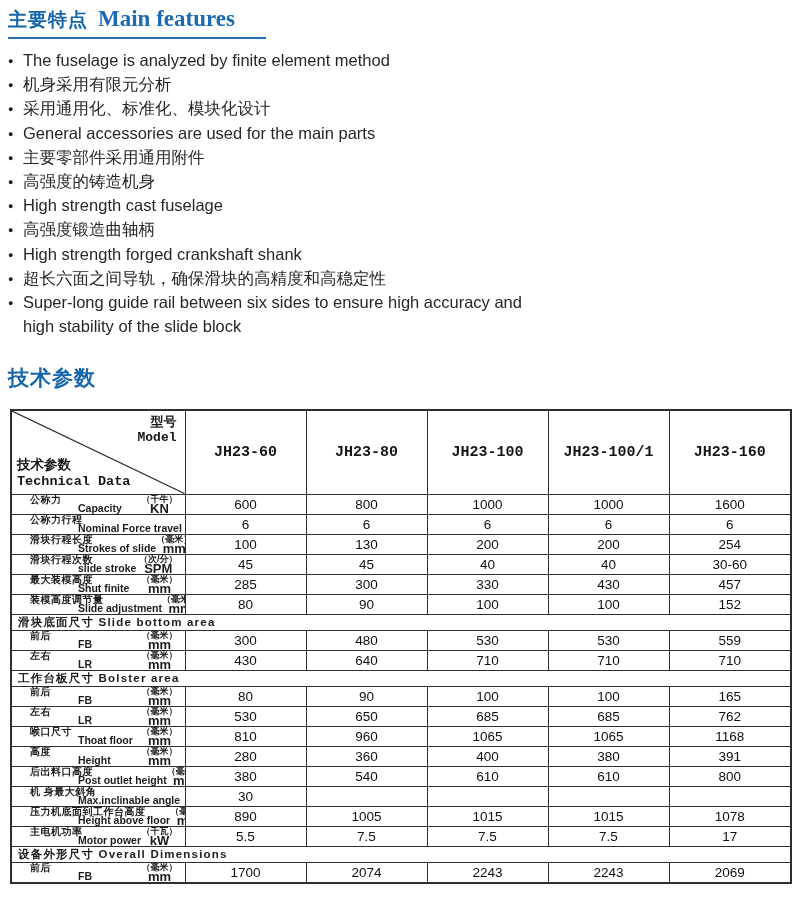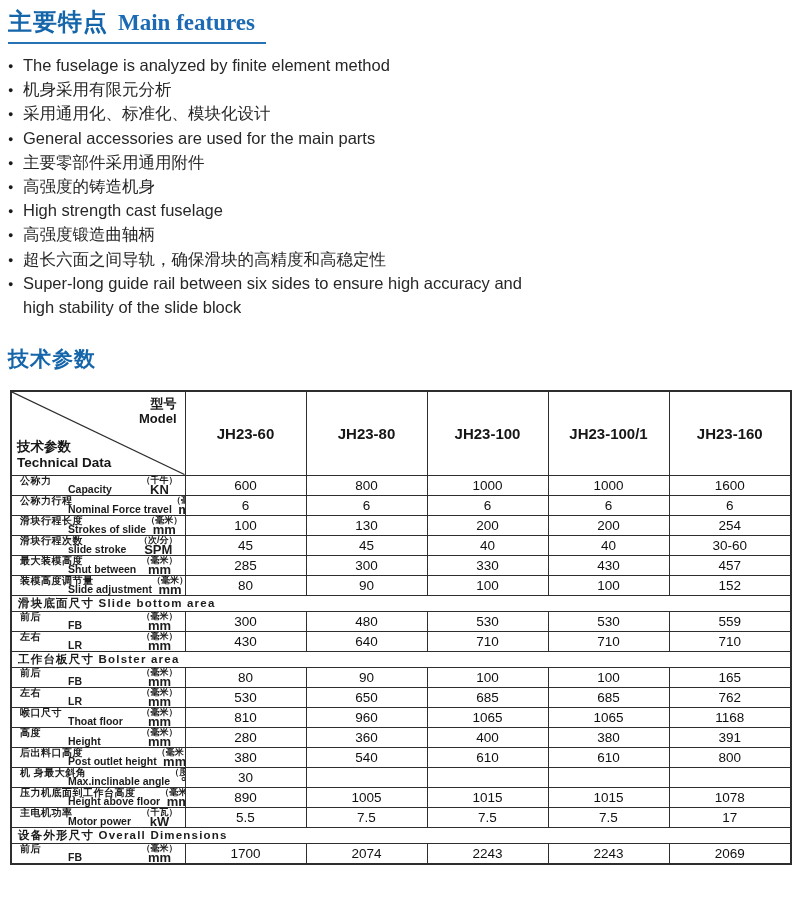--- a/index.html
+++ b/index.html
@@ -5,21 +5,21 @@
   html,body { margin:0; padding:0; background:#ffffff; }
   body {
     width:800px; height:897px; position:relative; overflow:hidden;
     font-family:"Liberation Sans","DejaVu Sans",sans-serif;
     color:#262626;
   }
   .page { position:relative; width:800px; height:897px; }
 
   
   .title-block { margin:6px 0 0 8px; width:258px; border-bottom:2px solid #2573b5; padding-bottom:4px; }
-  .title-zh { font-size:24px; font-weight:bold; color:#1565aa; letter-spacing:1px; }
+  .title-zh { font-size:19px; font-weight:bold; color:#1565aa; letter-spacing:1px; }
   .title-en { font-family:"Liberation Serif","DejaVu Serif",serif; font-size:23px; font-weight:bold; color:#1b6ab3; margin-left:10px; }
 
   
   ul.features { list-style:none; margin:9px 0 0 8px; padding:0; width:522px; }
   ul.features li {
     position:relative; padding-left:15px; font-size:16.5px; line-height:24.2px; color:#272727;
   }
   ul.features li::before {
     content:"●"; position:absolute; left:0; top:1px; font-size:9px; color:#1a1a1a;
   }
@@ -28,33 +28,33 @@
   h2.tech-title { margin:26px 0 0 8px; font-size:21px; font-weight:bold; color:#1565aa; letter-spacing:1px; }
 
   
   table.spec {
     border-collapse:collapse; table-layout:fixed;
     margin:17px 0 0 10px; width:780px;
     border:2px solid #2e2e2e;
   }
   table.spec td { border:1px solid #2e2e2e; padding:0; overflow:hidden; }
 
-  tr.head { height:84px; }
+  tr.head { height:84px;font-family:Liberation Mono, monospace; }
   td.model-h { text-align:center; font-size:15px; font-weight:600; color:#161616; }
 
   td.corner { position:relative; }
   svg.diag { position:absolute; inset:0; width:100%; height:100%; }
   svg.diag line { stroke:#2e2e2e; stroke-width:1.2; }
   .c-top { position:absolute; top:4px; right:8px; text-align:right; font-size:13px; font-weight:700; line-height:15px; color:#161616; }
   .c-bot { position:absolute; bottom:4px; left:5px; text-align:left; font-size:13.5px; font-weight:700; line-height:16px; color:#161616; }
 
   tr.data { height:18px; }
   td.val { text-align:center; font-size:13.5px; color:#101010; }
 
-  td.label-cell .lab { display:flex; align-items:center; justify-content:space-between; padding:0 7px 0 8px; }
+  td.label-cell .lab { display:flex; align-items:center; justify-content:space-between; padding:0 7px 0 18px; }
   .names .zh { font-size:10px;  line-height:9.5px; font-weight:700; color:#1c1c1c; letter-spacing:0.5px; white-space:nowrap; }
   .names .en { font-size:10.5px; line-height:9.5px; font-weight:700; color:#1c1c1c; white-space:nowrap;margin-left:48px; }
   .units { text-align:center; }
   .units .zh { font-size:9px;  line-height:9px; font-weight:700; color:#1c1c1c; white-space:nowrap; }
   .units .en { font-size:13px; line-height:9px; font-weight:700; color:#1c1c1c; white-space:nowrap; }
 
   tr.section { height:16px; }
   tr.section td { font-size:11.5px; font-weight:700; letter-spacing:1.2px; color:#1c1c1c; padding-left:6px;margin-left:21px; }
 </style>
 </head>
@@ -68,20 +68,21 @@
 
   <ul class="features" id="features">
       <li>The fuselage is analyzed by finite element method</li>
       <li>机身采用有限元分析</li>
       <li>采用通用化、标准化、模块化设计</li>
       <li>General accessories are used for the main parts</li>
       <li>主要零部件采用通用附件</li>
       <li>高强度的铸造机身</li>
       <li>High strength cast fuselage</li>
       <li>高强度锻造曲轴柄</li>
+      <li>High strength forged crankshaft shank</li>
       <li>超长六面之间导轨，确保滑块的高精度和高稳定性</li>
       <li>Super-long guide rail between six sides to ensure high accuracy and high stability of the slide block</li>
     </ul>
 
   <h2 class="tech-title">技术参数</h2>
 
   <table class="spec" id="spec-table">
       <colgroup>
         <col style="width: 174px;">
         <col style="width: 121px;">
@@ -185,21 +186,21 @@
           <td class="val">45</td>
           <td class="val">40</td>
           <td class="val">40</td>
           <td class="val">30-60</td>
         </tr>
         <tr class="data">
           <td class="label-cell">
             <div class="lab">
               <div class="names">
                 <div class="zh">最大装模高度</div>
-                <div class="en">Shut between</div>
+                <div class="en">Shut finite</div>
               </div>
               <div class="units">
                 <div class="zh">（毫米）</div>
                 <div class="en">mm</div>
               </div>
             </div>
           </td>
           <td class="val">285</td>
           <td class="val">300</td>
           <td class="val">330</td>

